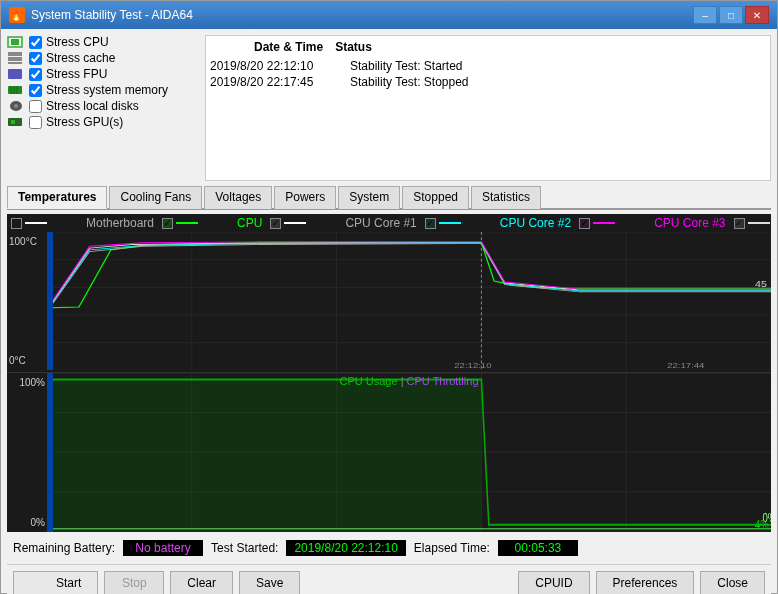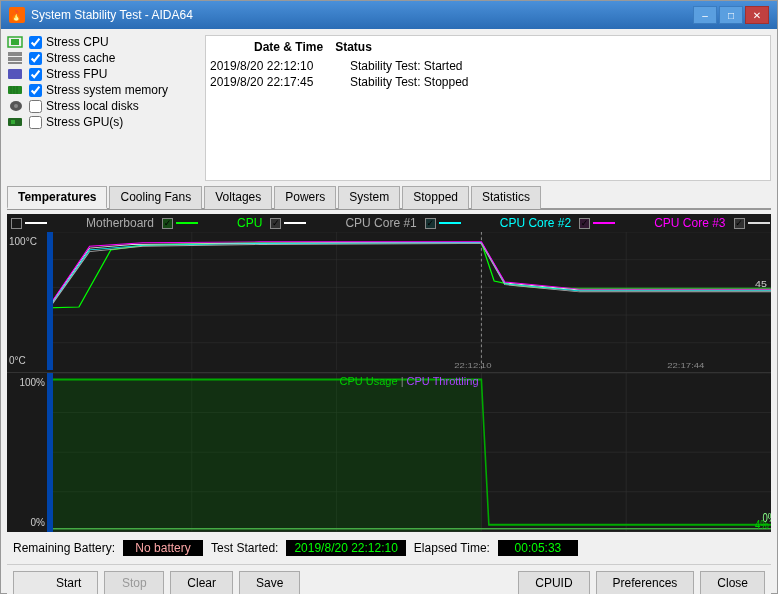--- a/index.html
+++ b/index.html
@@ -233,21 +233,21 @@
     .status-value {
       background: #000;
       color: #00ff00;
       padding: 1px 8px;
       font-size: 12px;
       min-width: 80px;
       text-align: center;
     }
     .status-value.battery {
       background: #000;
-      color: #fca5a5;
+      color: #d946ef;
     }
 
     
     .bottom-bar {
       display: flex;
       align-items: center;
       gap: 6px;
       padding: 6px 6px;
       border-top: 1px solid #ccc;
       flex-shrink: 0;

